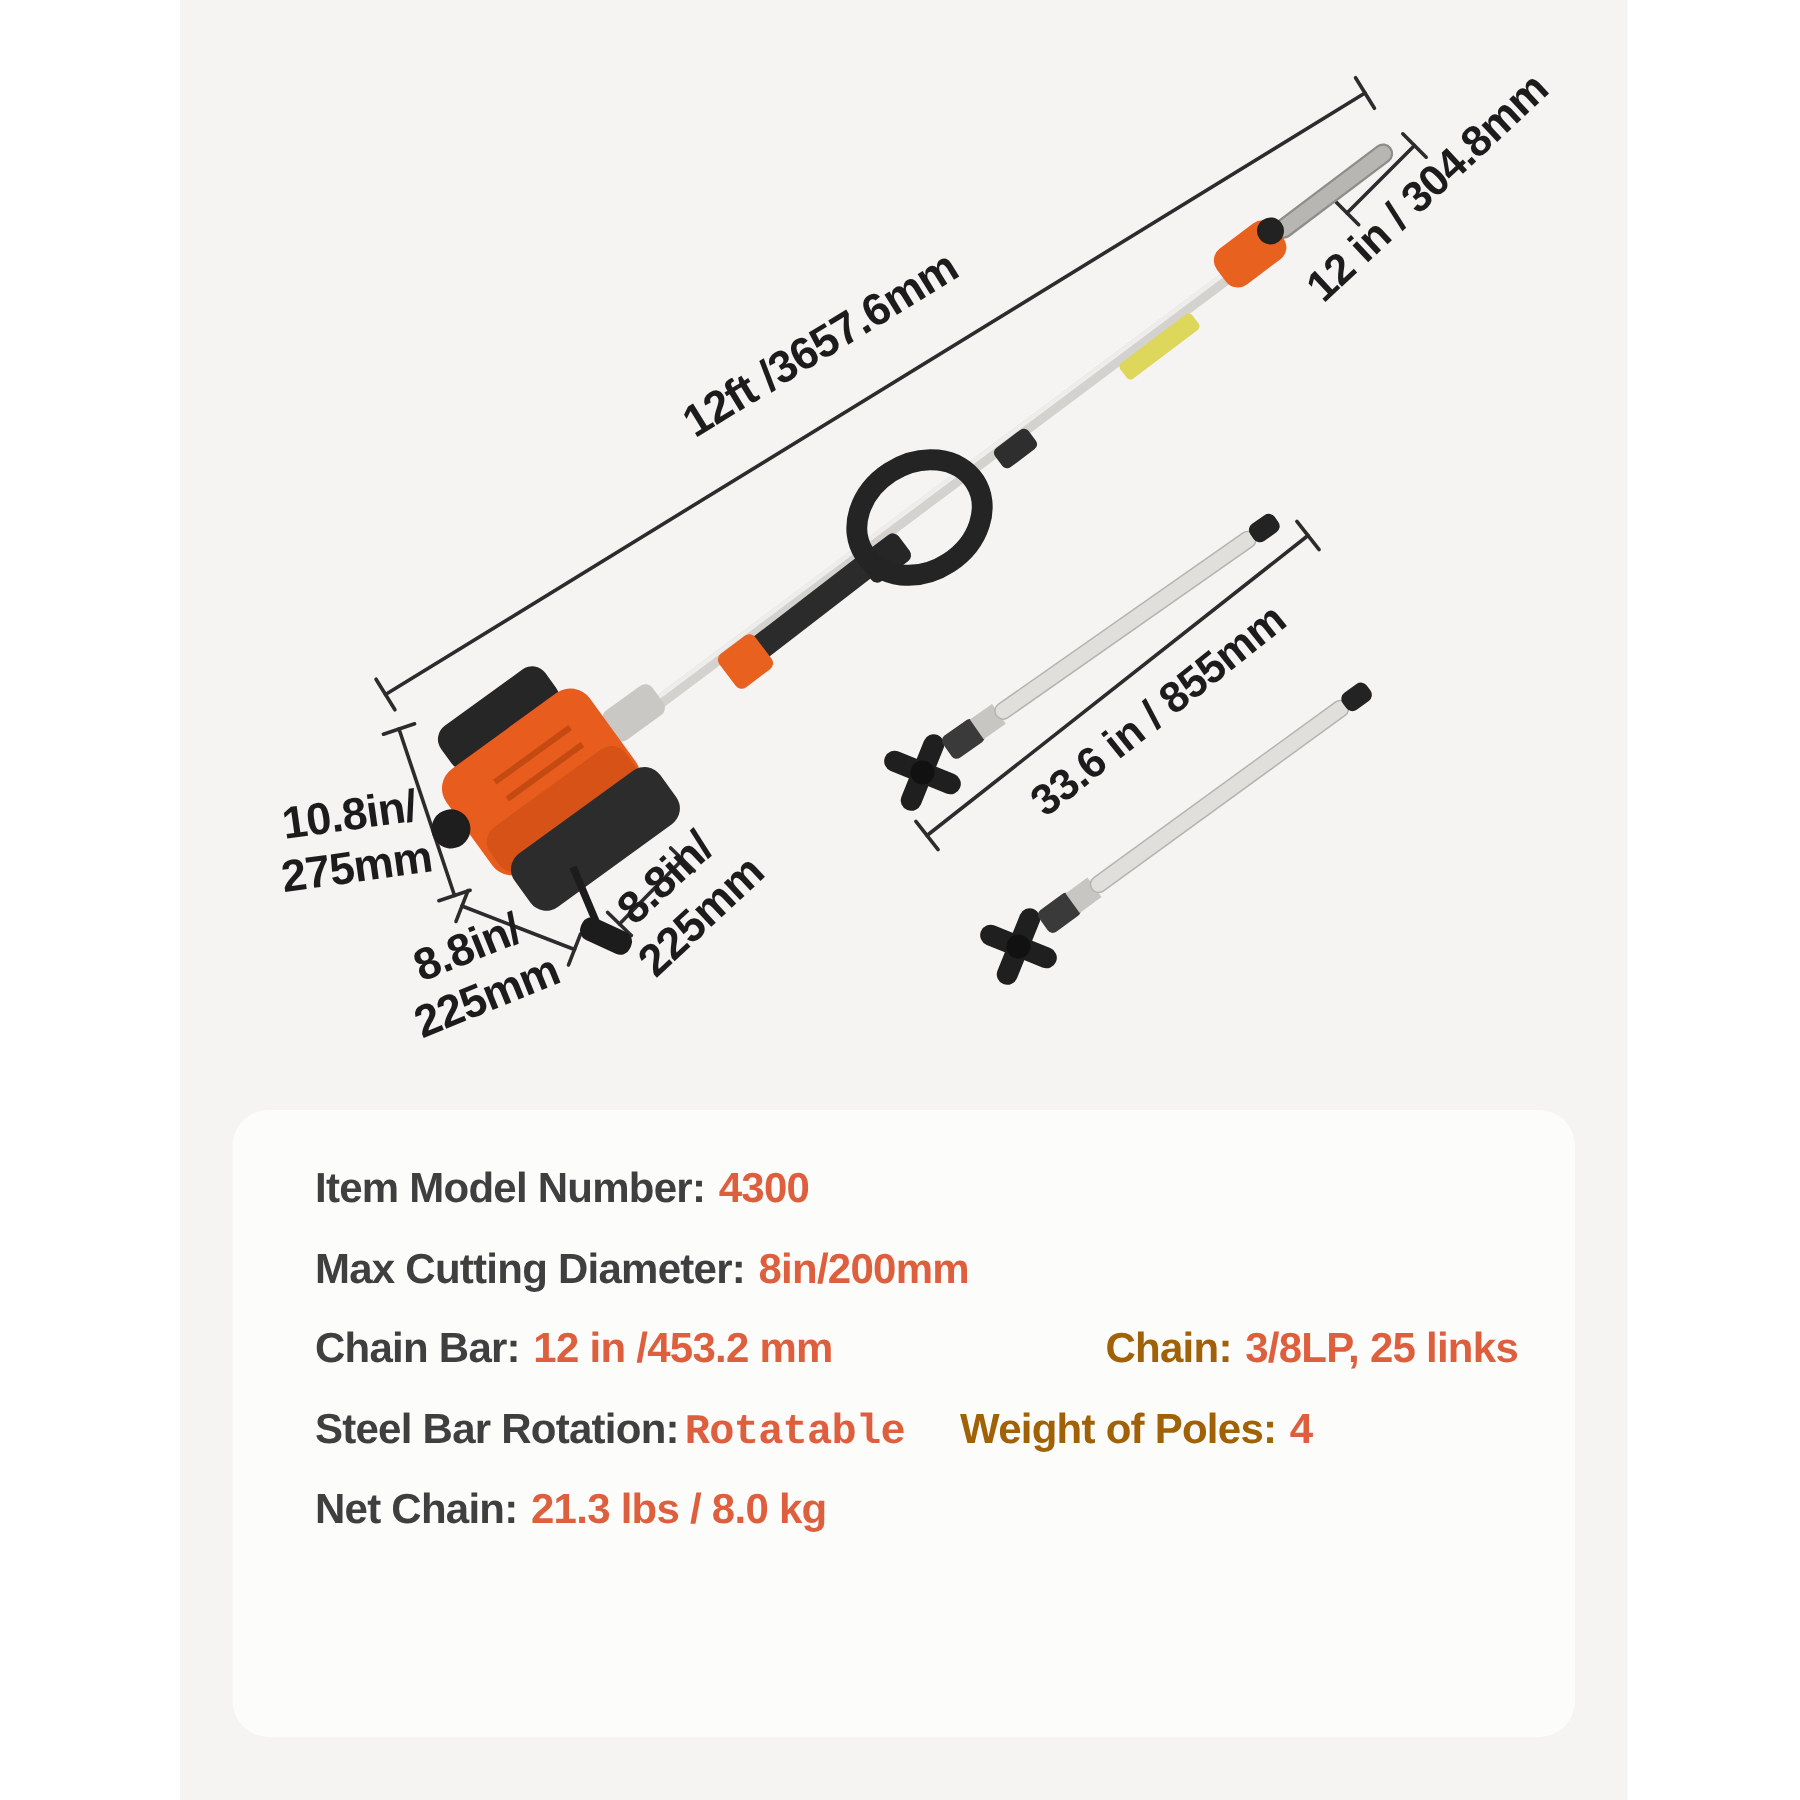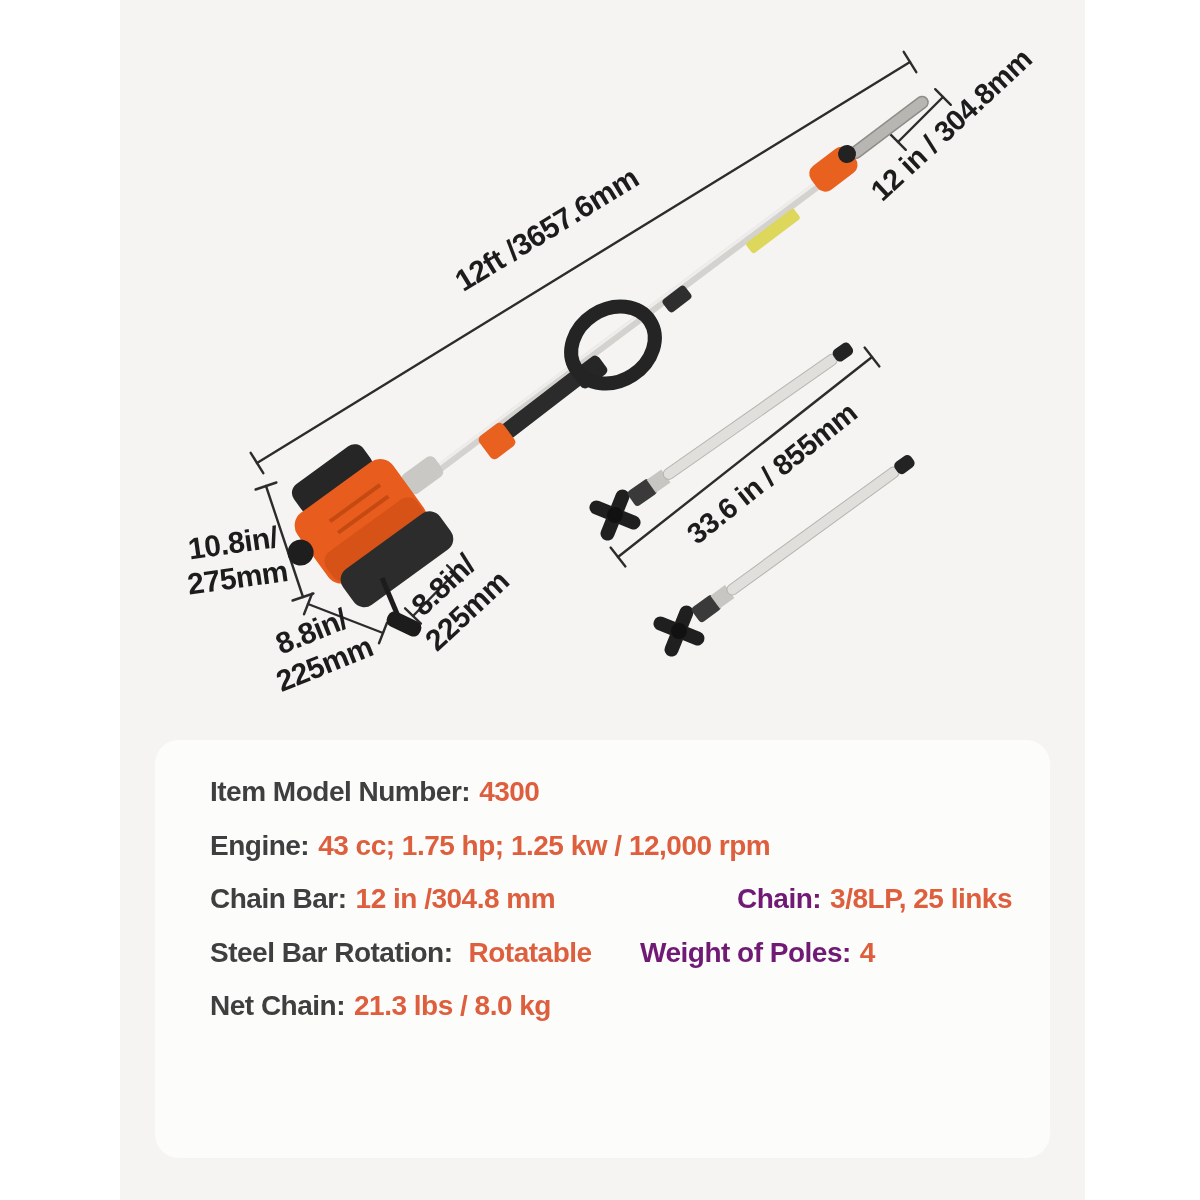--- a/index.html
+++ b/index.html
@@ -8,23 +8,23 @@
   .content-bg{position:absolute;left:120px;top:0;width:965px;height:1200px;background:#f5f4f2;}
   svg.art{position:absolute;left:0;top:0;width:1200px;height:1200px;pointer-events:none;}
   .dim-label{font-family:"Liberation Sans","DejaVu Sans",sans-serif;
              font-weight:700;font-size:30px;fill:#1c1c1c;letter-spacing:-0.5px;}
   .dim-label.small{font-size:29px;}
   .panel{position:absolute;left:155px;top:740px;width:895px;height:418px;
          background:#fcfcfa;border-radius:24px;padding:25px 0 0 55px;box-sizing:border-box;}
   .spec-row{position:relative;height:53.5px;line-height:53.5px;white-space:nowrap;
             font-size:28px;font-weight:700;letter-spacing:-0.5px;color:#3f3f3f;}
   .spec-row .val{color:#de5f3e;margin-left:9px;}
-  .spec-row .val.nogap{margin-left:16px;}
+  .spec-row .val.nogap{margin-left:4px;font-family:Liberation Mono, monospace;}
   .spec-row .col2{position:absolute;top:0;}
-  .spec-row .col2 .lbl{color:#701a75;}
+  .spec-row .col2 .lbl{color:#a16207;}
 </style>
 </head>
 <body>
 
 <div class="stage">
   <div class="content-bg"></div>
 
   <svg class="art" viewBox="0 0 1200 1200">
 
     <g stroke="#2c2c2c" stroke-width="2.4" stroke-linecap="round">
@@ -161,24 +161,24 @@
     <g transform="translate(778,481) rotate(-38.5)">
       <text class="dim-label small" text-anchor="middle">33.6 in / 855mm</text>
     </g>
   </svg>
 
   <div class="panel">
     <div class="spec-row">
       <span class="lbl">Item Model Number:</span><span class="val">4300</span>
     </div>
     <div class="spec-row">
-      <span class="lbl">Engine:</span><span class="val">43 cc; 1.75 hp; 1.25 kw / 12,000 rpm</span>
+      <span class="lbl">Max Cutting Diameter:</span><span class="val">8in/200mm</span>
     </div>
     <div class="spec-row">
-      <span class="lbl">Chain Bar:</span><span class="val">12 in /304.8 mm</span>
+      <span class="lbl">Chain Bar:</span><span class="val">12 in /453.2 mm</span>
       <span class="col2" style="left:527px;">
         <span class="lbl">Chain:</span><span class="val">3/8LP, 25 links</span>
       </span>
     </div>
     <div class="spec-row">
       <span class="lbl">Steel Bar Rotation:</span><span class="val nogap">Rotatable</span>
       <span class="col2" style="left:430px;">
         <span class="lbl">Weight of Poles:</span><span class="val">4</span>
       </span>
     </div>

